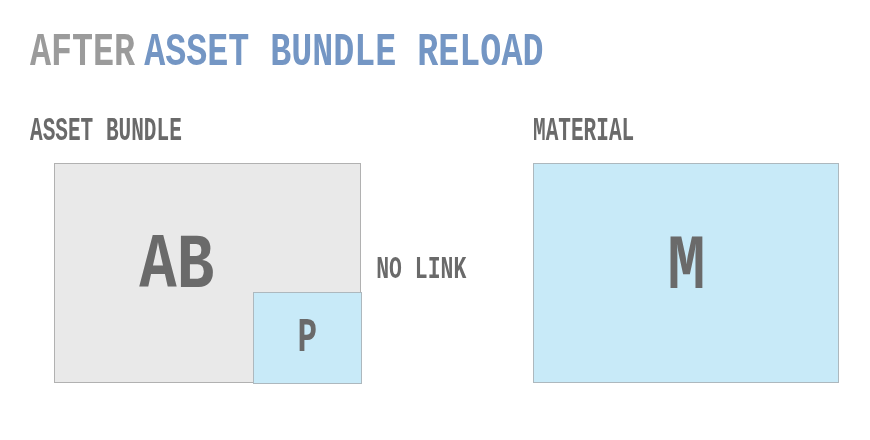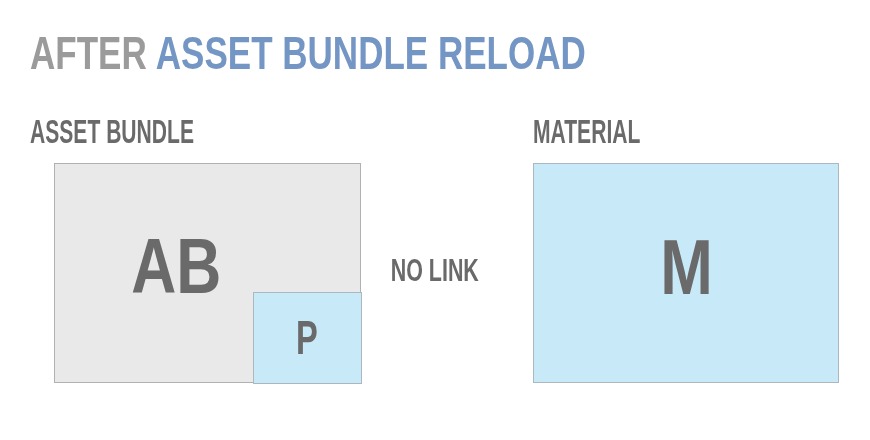--- a/index.html
+++ b/index.html
@@ -11,21 +11,21 @@
     --blue-fill:#c8eaf8;
     --blue-border:#adb8be;
     --letter-text:#6a6a6a;
   }
   html,body{margin:0;padding:0;background:#ffffff;}
   .canvas{
     position:relative;
     width:870px;height:440px;
     background:#ffffff;
     overflow:hidden;
-    font-family:Liberation Sans, sans-serif;
+    font-family:Liberation Mono, monospace;
     font-weight:700;
   }
   
   .title{
     position:absolute;left:30px;top:29px;margin:0;
     font-size:47px;line-height:1;white-space:nowrap;
     transform:scaleX(0.745);transform-origin:left center;
     letter-spacing:0;
   }
   .t-prefix{color:var(--title-prefix);margin-right:0.26em;}
@@ -73,21 +73,21 @@
     display:flex;align-items:center;justify-content:center;
   }
   .mid-letter{
     color:var(--letter-text);
     font-size:48px;line-height:1;
     display:inline-block;
     transform:scaleX(0.68);
   }
   
   .link-label{
-    position:absolute;left:332px;top:254px;width:206px;
+    position:absolute;left:318px;top:254px;width:206px;
     text-align:center;
   }
   .link-inner{
     display:inline-block;
     font-size:32px;line-height:1;white-space:nowrap;
     color:var(--heading-text);
     transform:scaleX(0.67);transform-origin:center center;
   }
 </style>
 </head>

